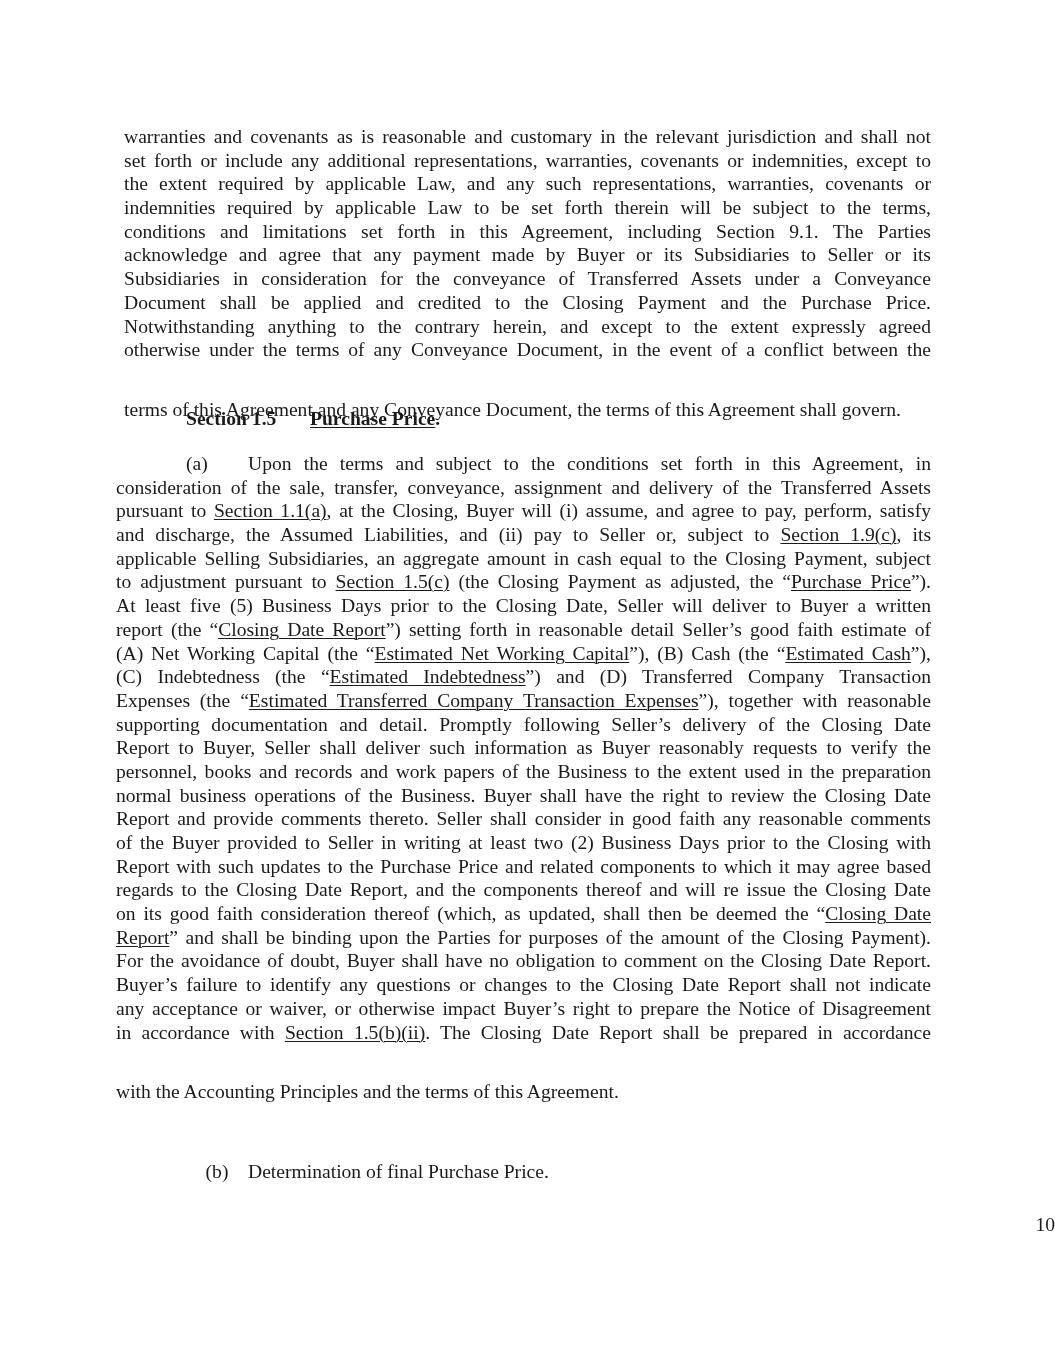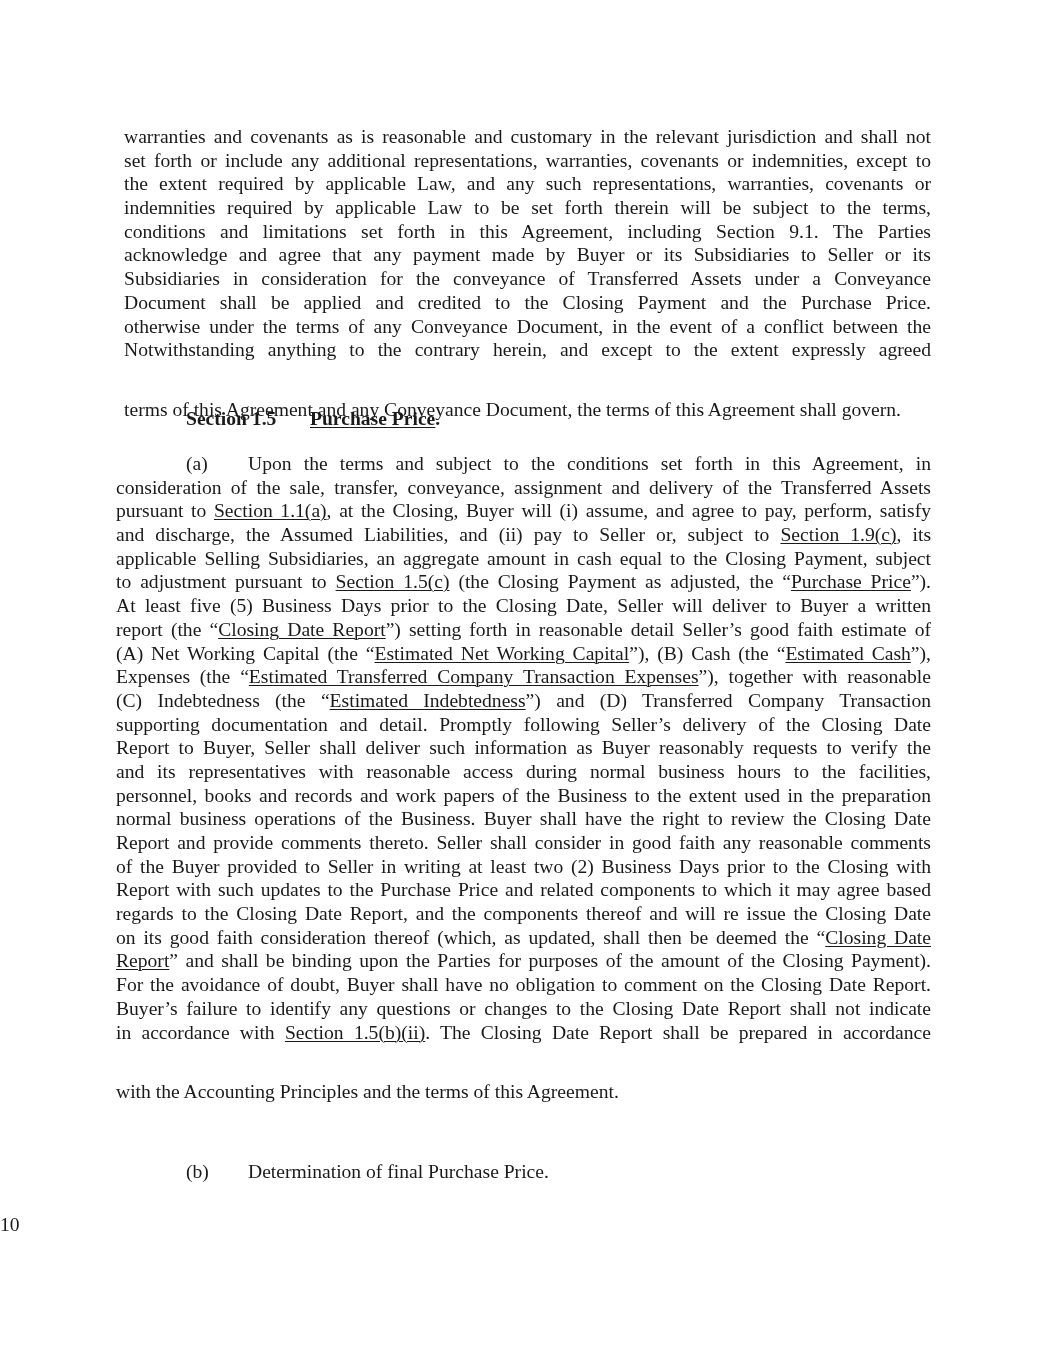--- a/index.html
+++ b/index.html
@@ -19,76 +19,76 @@
   .para .line { display: block; text-align: justify; text-align-last: justify; white-space: nowrap; height: 23.7px; }
   .para .line.last { text-align-last: left; margin-top: 36px; }
   .p1 { left: 124px; top: 125px; width: 807px; }
   .p2 { left: 116px; top: 452px; width: 815px; }
   .section-heading {
     position: absolute; left: 186px; top: 408px; font-weight: bold; white-space: nowrap;
   }
   .section-heading .num { display: inline-block; width: 124px; }
   .u { text-decoration: underline; text-underline-offset: 2px; text-decoration-thickness: 1px; }
   .subhead {
-    position: absolute; left: 186px; top: 1161px; white-space: nowrap;
+    position: absolute; left: 186px; top: 1161px; white-space: nowrap; text-align: center;
   }
   .subhead .lbl { display: inline-block; width: 62px; }
   .indent-label { display: inline-block; width: 62px; }
   .page-number {
-    position: absolute; left: 0; width: 1055px; top: 1214px; text-align: left;
+    position: absolute; left: 0; width: 1055px; top: 1214px; text-align: right;
   }
 </style>
 </head>
 <body>
 
 <div class="page">
 
   <div class="para p1" id="p1">
       <span class="line">warranties and covenants as is reasonable and customary in the relevant jurisdiction and shall not</span>
       <span class="line">set forth or include any additional representations, warranties, covenants or indemnities, except to</span>
       <span class="line">the extent required by applicable Law, and any such representations, warranties, covenants or</span>
       <span class="line">indemnities required by applicable Law to be set forth therein will be subject to the terms,</span>
       <span class="line">conditions and limitations set forth in this Agreement, including Section 9.1. The Parties</span>
       <span class="line">acknowledge and agree that any payment made by Buyer or its Subsidiaries to Seller or its</span>
       <span class="line">Subsidiaries in consideration for the conveyance of Transferred Assets under a Conveyance</span>
       <span class="line">Document shall be applied and credited to the Closing Payment and the Purchase Price.</span>
+      <span class="line">Notwithstanding anything to the contrary herein, and except to the extent expressly agreed</span>
       <span class="line">otherwise under the terms of any Conveyance Document, in the event of a conflict between the</span>
-      <span class="line">Notwithstanding anything to the contrary herein, and except to the extent expressly agreed</span>
       <span class="line last">terms of this Agreement and any Conveyance Document, the terms of this Agreement shall govern.</span>
     </div>
 
   <div class="section-heading">
     <span class="num">Section 1.5</span><span class="u">Purchase Price</span><span>.</span>
   </div>
 
   <div class="para p2" id="p2">
       <span class="line" style="padding-left: 70px;"><span class="indent-label">(a)</span><span>Upon the terms and subject to the conditions set forth in this Agreement, in</span></span>
       <span class="line"><span>consideration of the sale, transfer, conveyance, assignment and delivery of the Transferred Assets</span></span>
       <span class="line"><span>pursuant to </span><span class="u">Section 1.1(a)</span><span>, at the Closing, Buyer will (i) assume, and agree to pay, perform, satisfy</span></span>
       <span class="line"><span>and discharge, the Assumed Liabilities, and (ii) pay to Seller or, subject to </span><span class="u">Section 1.9(c)</span><span>, its</span></span>
       <span class="line"><span>applicable Selling Subsidiaries, an aggregate amount in cash equal to the Closing Payment, subject</span></span>
       <span class="line"><span>to adjustment pursuant to </span><span class="u">Section 1.5(c)</span><span> (the Closing Payment as adjusted, the “</span><span class="u">Purchase Price</span><span>”).</span></span>
       <span class="line"><span>At least five (5) Business Days prior to the Closing Date, Seller will deliver to Buyer a written</span></span>
       <span class="line"><span>report (the “</span><span class="u">Closing Date Report</span><span>”) setting forth in reasonable detail Seller’s good faith estimate of</span></span>
       <span class="line"><span>(A) Net Working Capital (the “</span><span class="u">Estimated Net Working Capital</span><span>”), (B) Cash (the “</span><span class="u">Estimated Cash</span><span>”),</span></span>
+      <span class="line"><span>(C) Indebtedness (the “</span><span class="u">Estimated Indebtedness</span><span>”) and (D) Transferred Company Transaction</span></span>
       <span class="line"><span>Expenses (the “</span><span class="u">Estimated Transferred Company Transaction Expenses</span><span>”), together with reasonable</span></span>
-      <span class="line"><span>(C) Indebtedness (the “</span><span class="u">Estimated Indebtedness</span><span>”) and (D) Transferred Company Transaction</span></span>
       <span class="line"><span>supporting documentation and detail. Promptly following Seller’s delivery of the Closing Date</span></span>
       <span class="line"><span>Report to Buyer, Seller shall deliver such information as Buyer reasonably requests to verify the</span></span>
-      <span class="line"><span>and its representatives with reasonable access during normal business hours to the facilities,</span></span>
       <span class="line"><span>personnel, books and records and work papers of the Business to the extent used in the preparation</span></span>
       <span class="line"><span>normal business operations of the Business. Buyer shall have the right to review the Closing Date</span></span>
       <span class="line"><span>Report and provide comments thereto. Seller shall consider in good faith any reasonable comments</span></span>
       <span class="line"><span>of the Buyer provided to Seller in writing at least two (2) Business Days prior to the Closing with</span></span>
       <span class="line"><span>Report with such updates to the Purchase Price and related components to which it may agree based</span></span>
       <span class="line"><span>regards to the Closing Date Report, and the components thereof and will re issue the Closing Date</span></span>
       <span class="line"><span>on its good faith consideration thereof (which, as updated, shall then be deemed the “</span><span class="u">Closing Date</span></span>
       <span class="line"><span class="u">Report</span><span>” and shall be binding upon the Parties for purposes of the amount of the Closing Payment).</span></span>
       <span class="line"><span>For the avoidance of doubt, Buyer shall have no obligation to comment on the Closing Date Report.</span></span>
       <span class="line"><span>Buyer’s failure to identify any questions or changes to the Closing Date Report shall not indicate</span></span>
+      <span class="line"><span>any acceptance or waiver, or otherwise impact Buyer’s right to prepare the Notice of Disagreement</span></span>
       <span class="line"><span>in accordance with </span><span class="u">Section 1.5(b)(ii)</span><span>. The Closing Date Report shall be prepared in accordance</span></span>
       <span class="line last"><span>with the Accounting Principles and the terms of this Agreement.</span></span>
     </div>
 
   <div class="subhead">
     <span class="lbl">(b)</span><span>Determination of final Purchase Price.</span>
   </div>
 
   <div class="page-number">10</div>
 </div>

